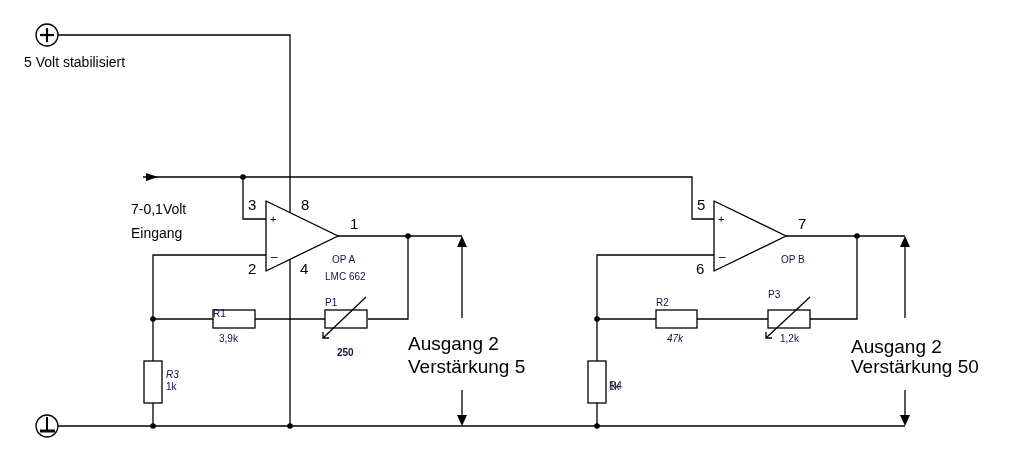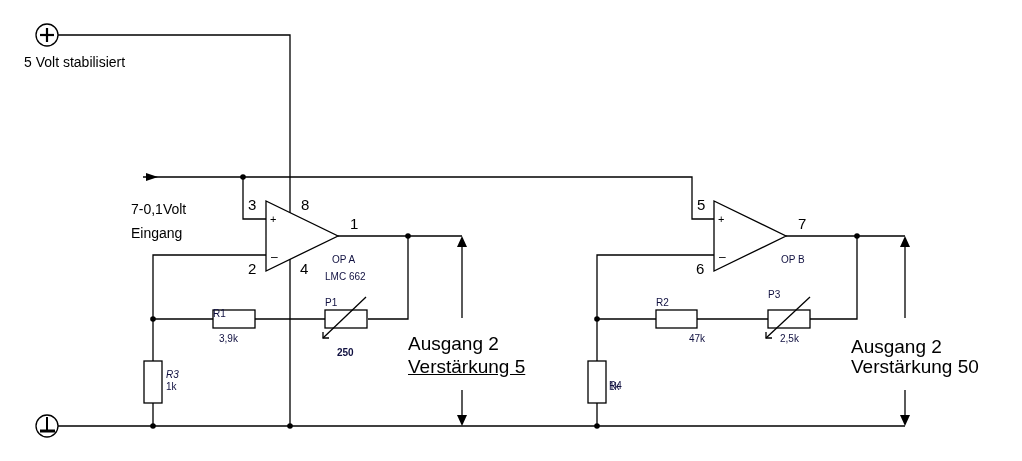--- a/index.html
+++ b/index.html
@@ -112,28 +112,28 @@
 <div class="lbl small" style="left:325px;top:272px;">LMC 662</div>
 
 <div class="lbl small" style="left:213px;top:298px;margin-top:11px;">R1</div>
 <div class="lbl small" style="left:219px;top:334px;">3,9k</div>
 <div class="lbl small" style="left:325px;top:298px;">P1</div>
 <div class="lbl small" style="left:337px;top:348px;font-weight:bold;">250</div>
 <div class="lbl small" style="left:166px;top:370px;font-style:italic;">R3</div>
 <div class="lbl small" style="left:166px;top:382px;">1k</div>
 
 <div class="lbl big" style="left:408px;top:333px;">Ausgang 2</div>
-<div class="lbl big" style="left:408px;top:356px;text-decoration:underline;">Verstärkung 5</div>
+<div class="lbl big" style="left:408px;top:356px;">Verstärkung 5</div>
 
 <div class="lbl pin" style="left:697px;top:197px;">5</div>
 <div class="lbl pin" style="left:798px;top:216px;">7</div>
 <div class="lbl pin" style="left:696px;top:261px;">6</div>
 <div class="lbl small" style="left:781px;top:255px;">OP B</div>
 
 <div class="lbl small" style="left:656px;top:298px;">R2</div>
-<div class="lbl small" style="left:689px;top:334px;">47k</div>
+<div class="lbl small" style="left:667px;top:334px;font-style:italic;">47k</div>
 <div class="lbl small" style="left:768px;top:290px;">P3</div>
-<div class="lbl small" style="left:780px;top:334px;">2,5k</div>
+<div class="lbl small" style="left:780px;top:334px;">1,2k</div>
 <div class="lbl small" style="left:609px;top:370px;margin-top:11px;">R4</div>
 <div class="lbl small" style="left:609px;top:382px;">1k</div>
 
 <div class="lbl big" style="left:851px;top:336px;">Ausgang 2</div>
 <div class="lbl big" style="left:851px;top:356px;">Verstärkung 50</div>
 
 </body></html>

